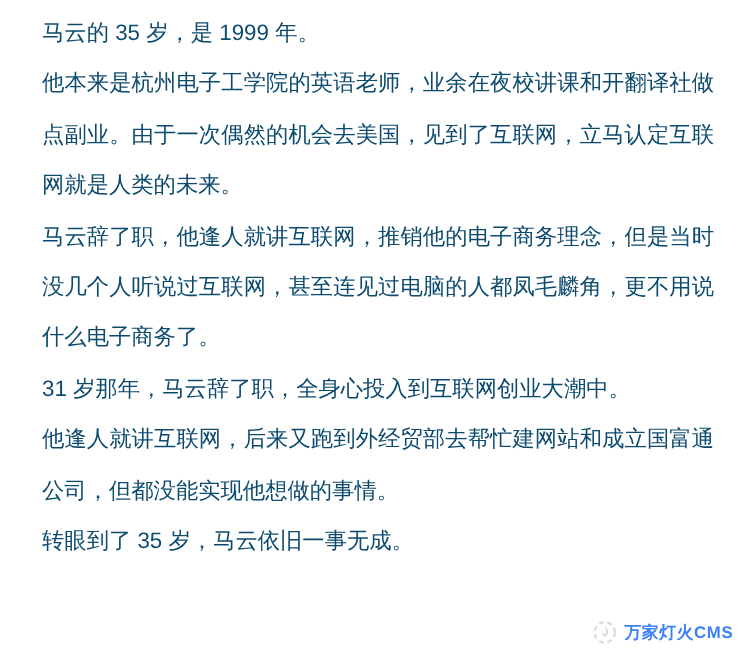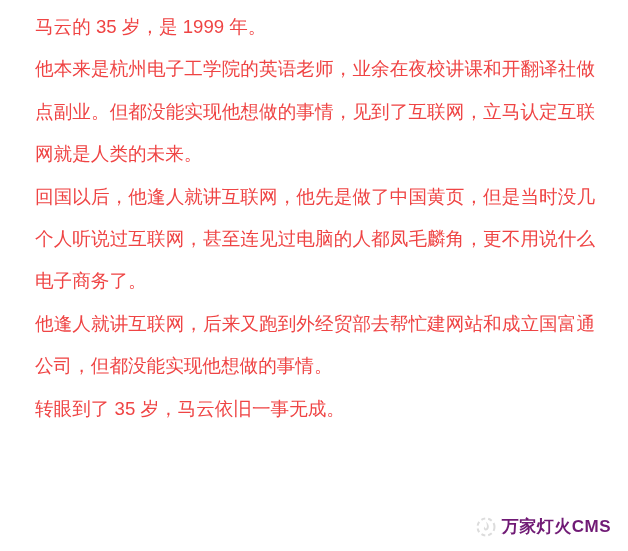--- a/index.html
+++ b/index.html
@@ -19,21 +19,21 @@
     top: 0;
     left: 0;
     width: 560px;
     padding: 6px 33px 0 35px;
   }
   .article p {
     margin: 0;
     padding: 0;
     font-size: 18.6px;
     line-height: 42.4px;
-    color: #ef4444;
+    color: #0c4a6e;
     text-align: justify;
     text-justify: inter-ideograph;
     word-break: break-all;
     letter-spacing: 0;
     font-family: "Liberation Sans", sans-serif;
   }
   .watermark {
     position: absolute;
     right: 17px;
     bottom: 13px;
@@ -42,36 +42,37 @@
     gap: 5px;
     user-select: none;
   }
   .watermark .wm-icon {
     width: 22px;
     height: 22px;
     display: inline-block;
     flex: 0 0 auto;
   }
   .watermark .wm-label {
-    font-size: 17px;
+    font-size: 14px;
     line-height: 22px;
-    color: #701a75;
+    color: #3b82f6;
     font-weight: bold;
     letter-spacing: 0.5px;
     white-space: nowrap;
     font-family: "Liberation Sans", sans-serif;
   }
 </style>
 </head>
 <body>
 
 <div class="article">
   <p>马云的 35 岁，是 1999 年。</p>
-  <p>他本来是杭州电子工学院的英语老师，业余在夜校讲课和开翻译社做点副业。但都没能实现他想做的事情，见到了互联网，立马认定互联网就是人类的未来。</p>
-  <p>回国以后，他逢人就讲互联网，他先是做了中国黄页，但是当时没几个人听说过互联网，甚至连见过电脑的人都凤毛麟角，更不用说什么电子商务了。</p>
+  <p>他本来是杭州电子工学院的英语老师，业余在夜校讲课和开翻译社做点副业。由于一次偶然的机会去美国，见到了互联网，立马认定互联网就是人类的未来。</p>
+  <p>马云辞了职，他逢人就讲互联网，推销他的电子商务理念，但是当时没几个人听说过互联网，甚至连见过电脑的人都凤毛麟角，更不用说什么电子商务了。</p>
+  <p>31 岁那年，马云辞了职，全身心投入到互联网创业大潮中。</p>
   <p>他逢人就讲互联网，后来又跑到外经贸部去帮忙建网站和成立国富通公司，但都没能实现他想做的事情。</p>
   <p>转眼到了 35 岁，马云依旧一事无成。</p>
 </div>
 
 <div class="watermark">
   <span class="wm-icon">
     <svg width="22" height="22" viewBox="0 0 22 22" xmlns="http://www.w3.org/2000/svg">
       <circle cx="11" cy="11" r="8.5" fill="none" stroke="#dcdcdc" stroke-width="2" stroke-dasharray="4 3"></circle>
       <path d="M11 5.5 C13.5 8 14.5 10 13.5 12.5 C12.8 14.2 11 15 9.8 14.2 C8.4 13.3 8.6 11.4 9.8 10.6 C9.4 12 10.4 12.8 11.3 12.2 C12.4 11.4 12 8.8 11 5.5 Z" fill="#dcdcdc"></path>
     </svg>

